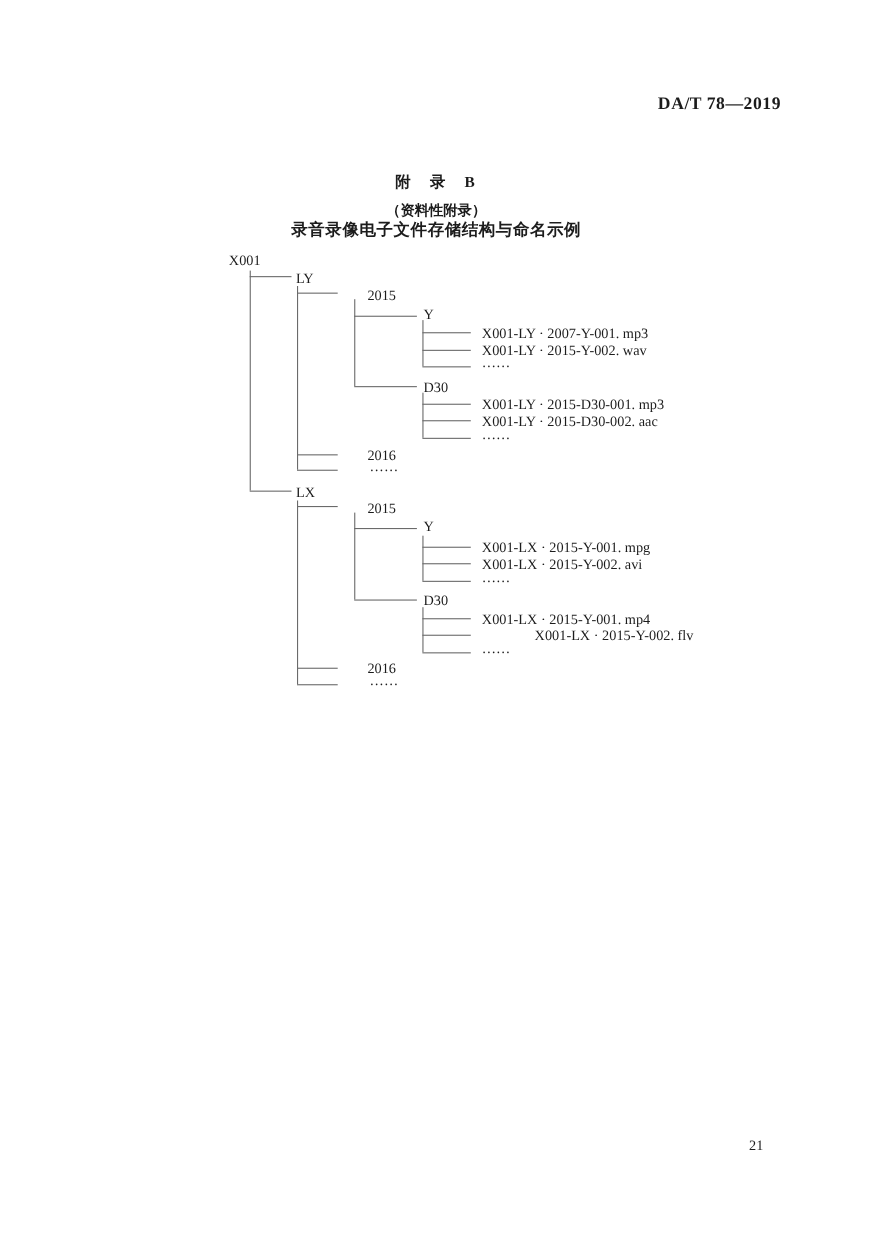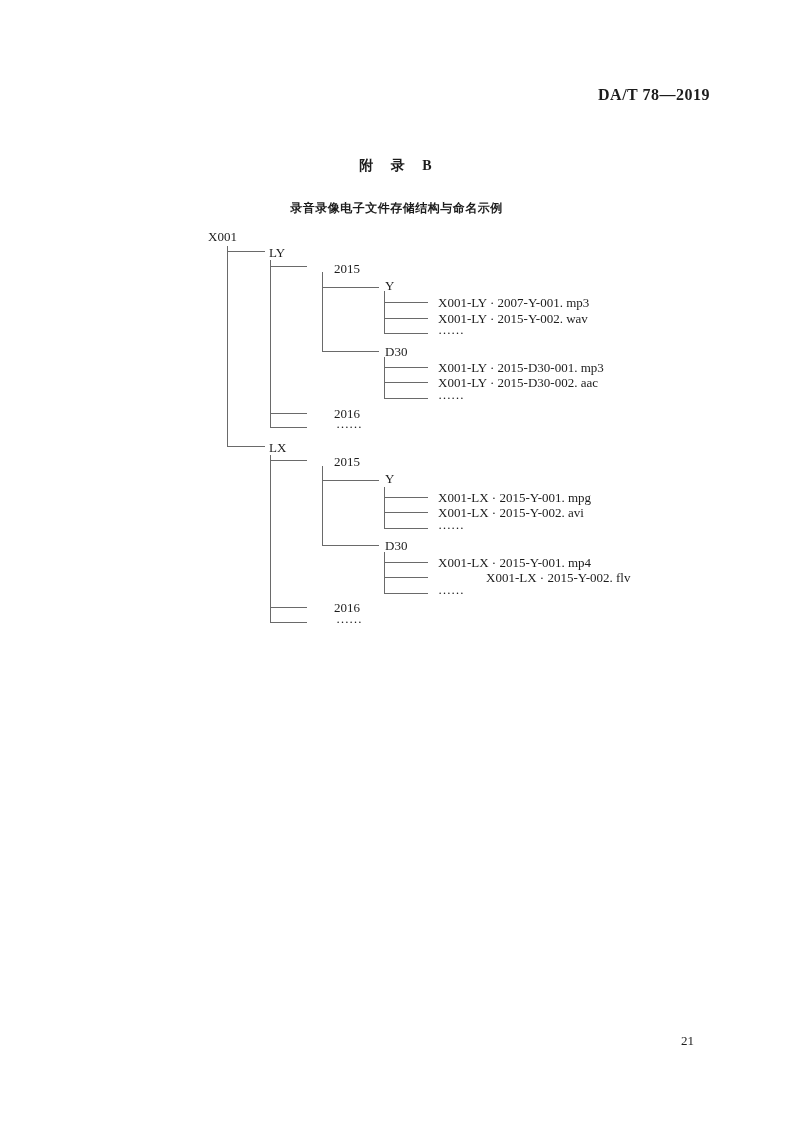--- a/index.html
+++ b/index.html
@@ -29,21 +29,21 @@
     word-spacing: 10px;
     text-align: center;
   }
   .appendix-subtitle {
     top: 182px;
     font-size: 13px;
     font-weight: bold;
   }
   .appendix-heading {
     top: 200px;
-    font-size: 12px;
+    font-size: 15px;
     font-weight: bold;
     letter-spacing: 0.5px;
   }
   .lbl {
     position: absolute;
     font-size: 13px;
     line-height: 15px;
     white-space: pre;
   }
   .hl { position: absolute; height: 1px; background: #6a6a6a; }
@@ -56,20 +56,21 @@
   }
 </style>
 </head>
 <body>
 
 <div class="page">
 
   <div class="std-header">DA/T 78—2019</div>
 
   <div class="centered appendix-title">附 录 B</div>
+  <div class="centered appendix-subtitle">（资料性附录）</div>
   <div class="centered appendix-heading">录音录像电子文件存储结构与命名示例</div>
 
   <div>
 
     <div class="vl" style="left:227px; top:246px; height:200px;"></div>
     <div class="vl" style="left:270px; top:260px; height:167px;"></div>
     <div class="vl" style="left:322px; top:272px; height:79px;"></div>
     <div class="vl" style="left:384px; top:291px; height:42px;"></div>
     <div class="vl" style="left:384px; top:357px; height:41px;"></div>
     <div class="vl" style="left:270px; top:455px; height:167px;"></div>

